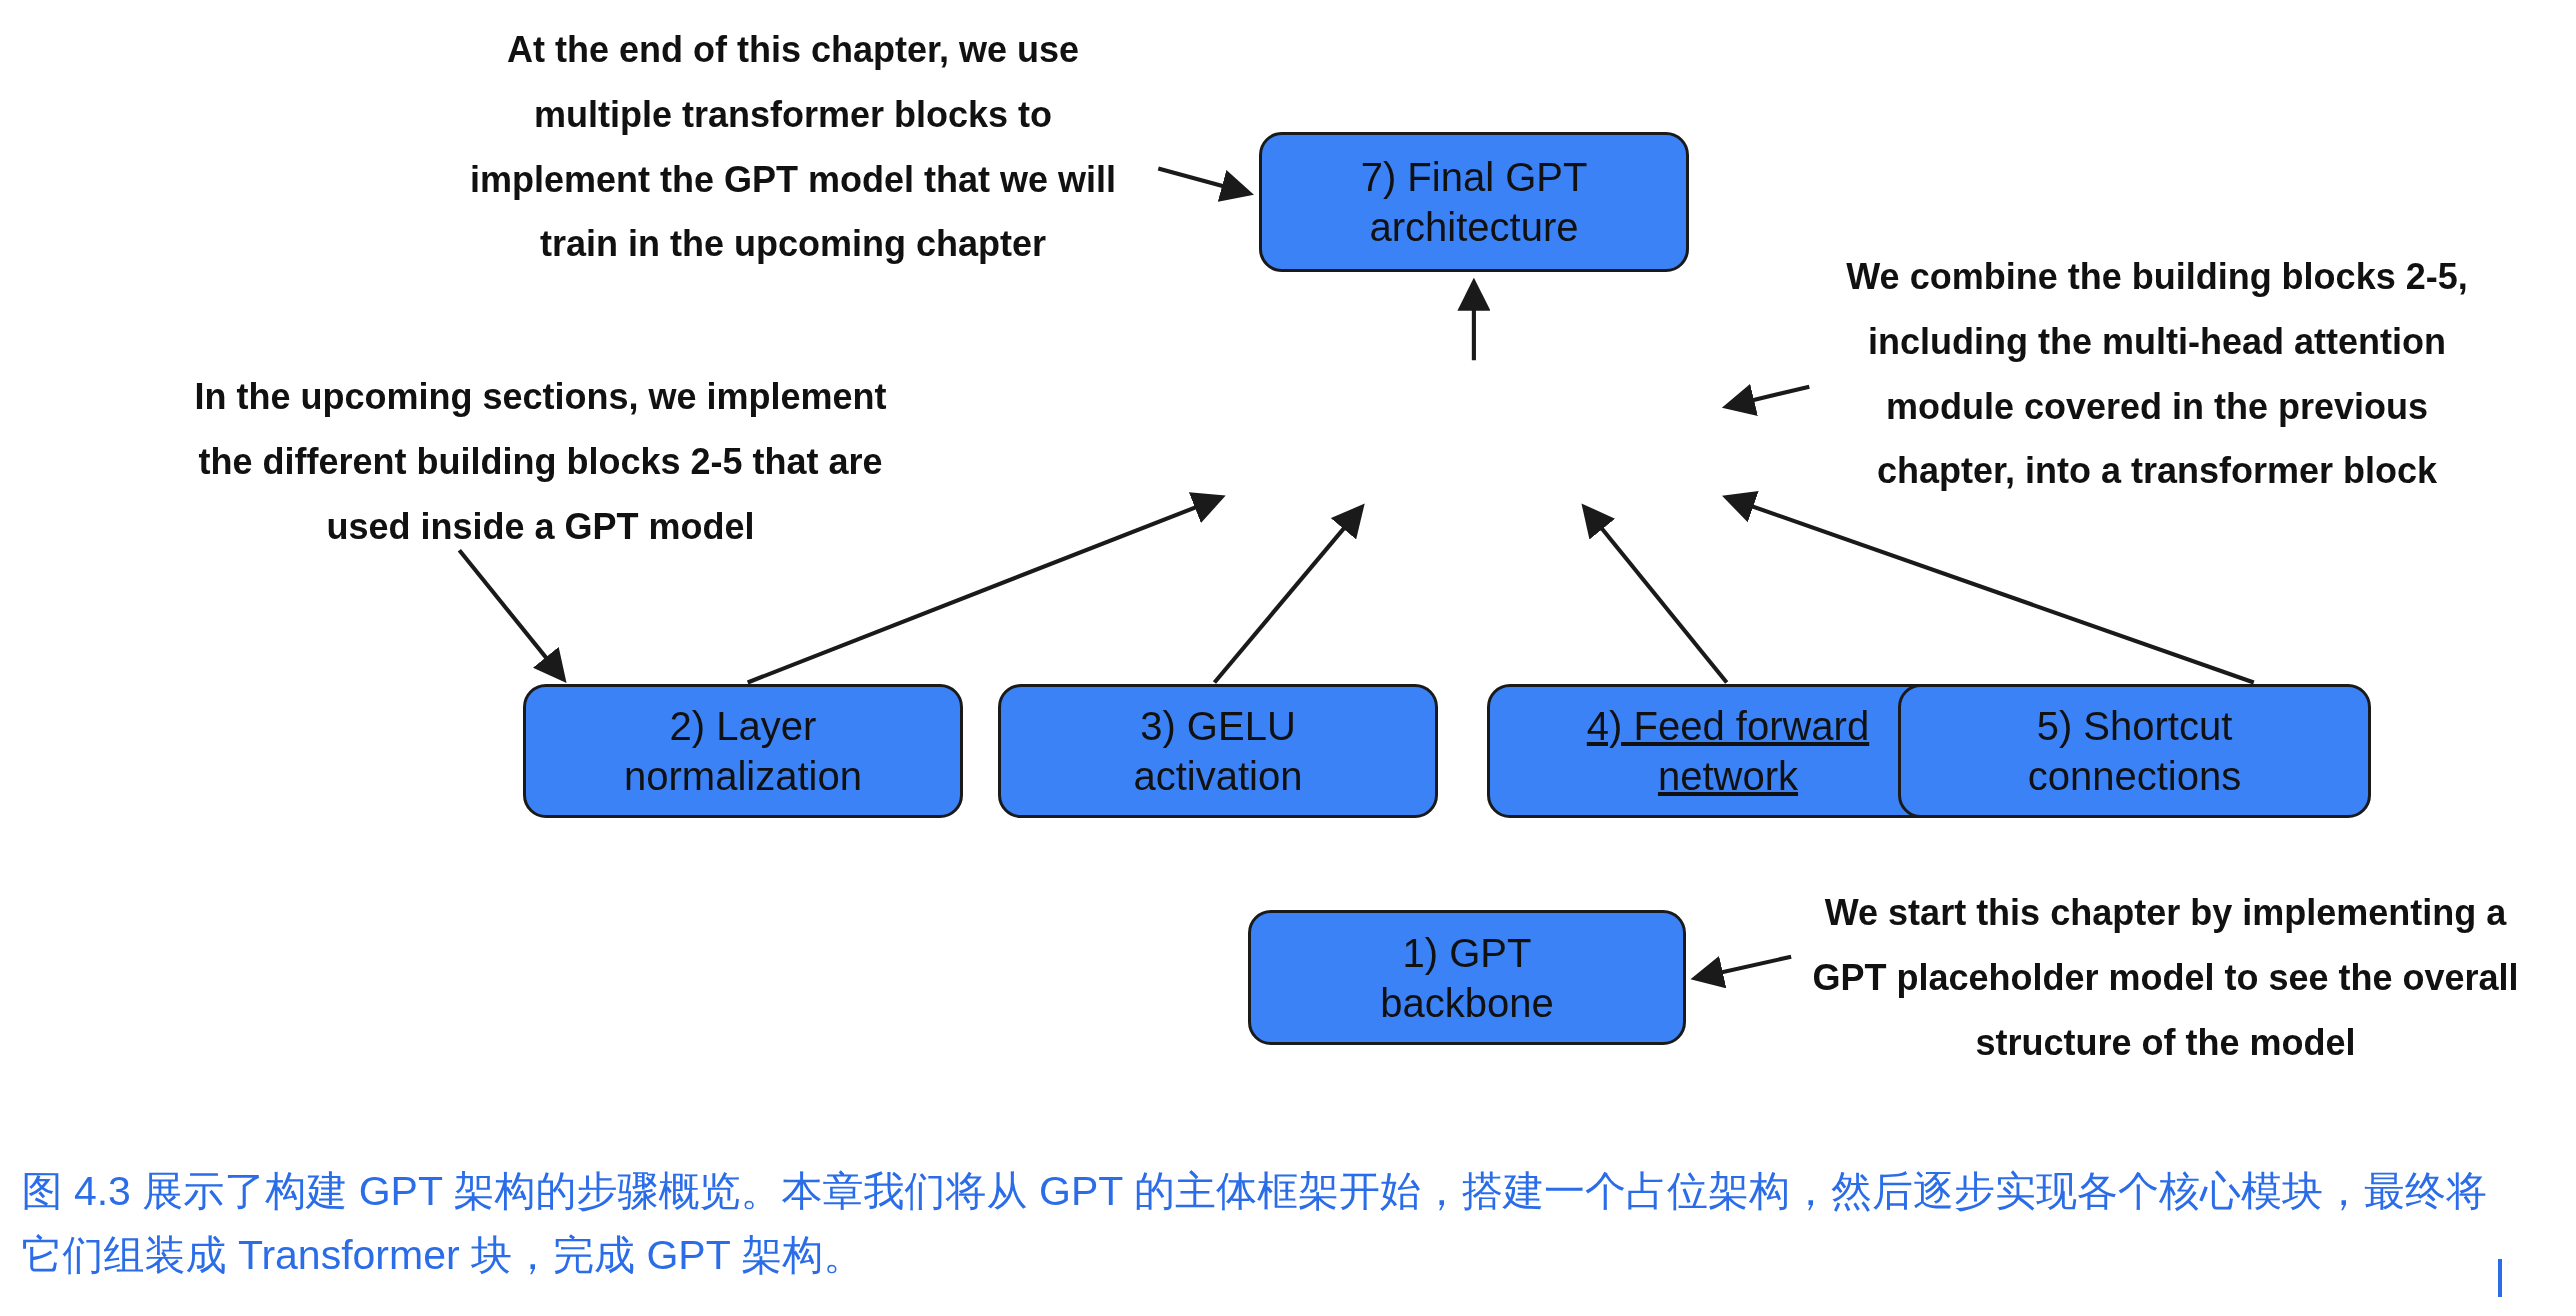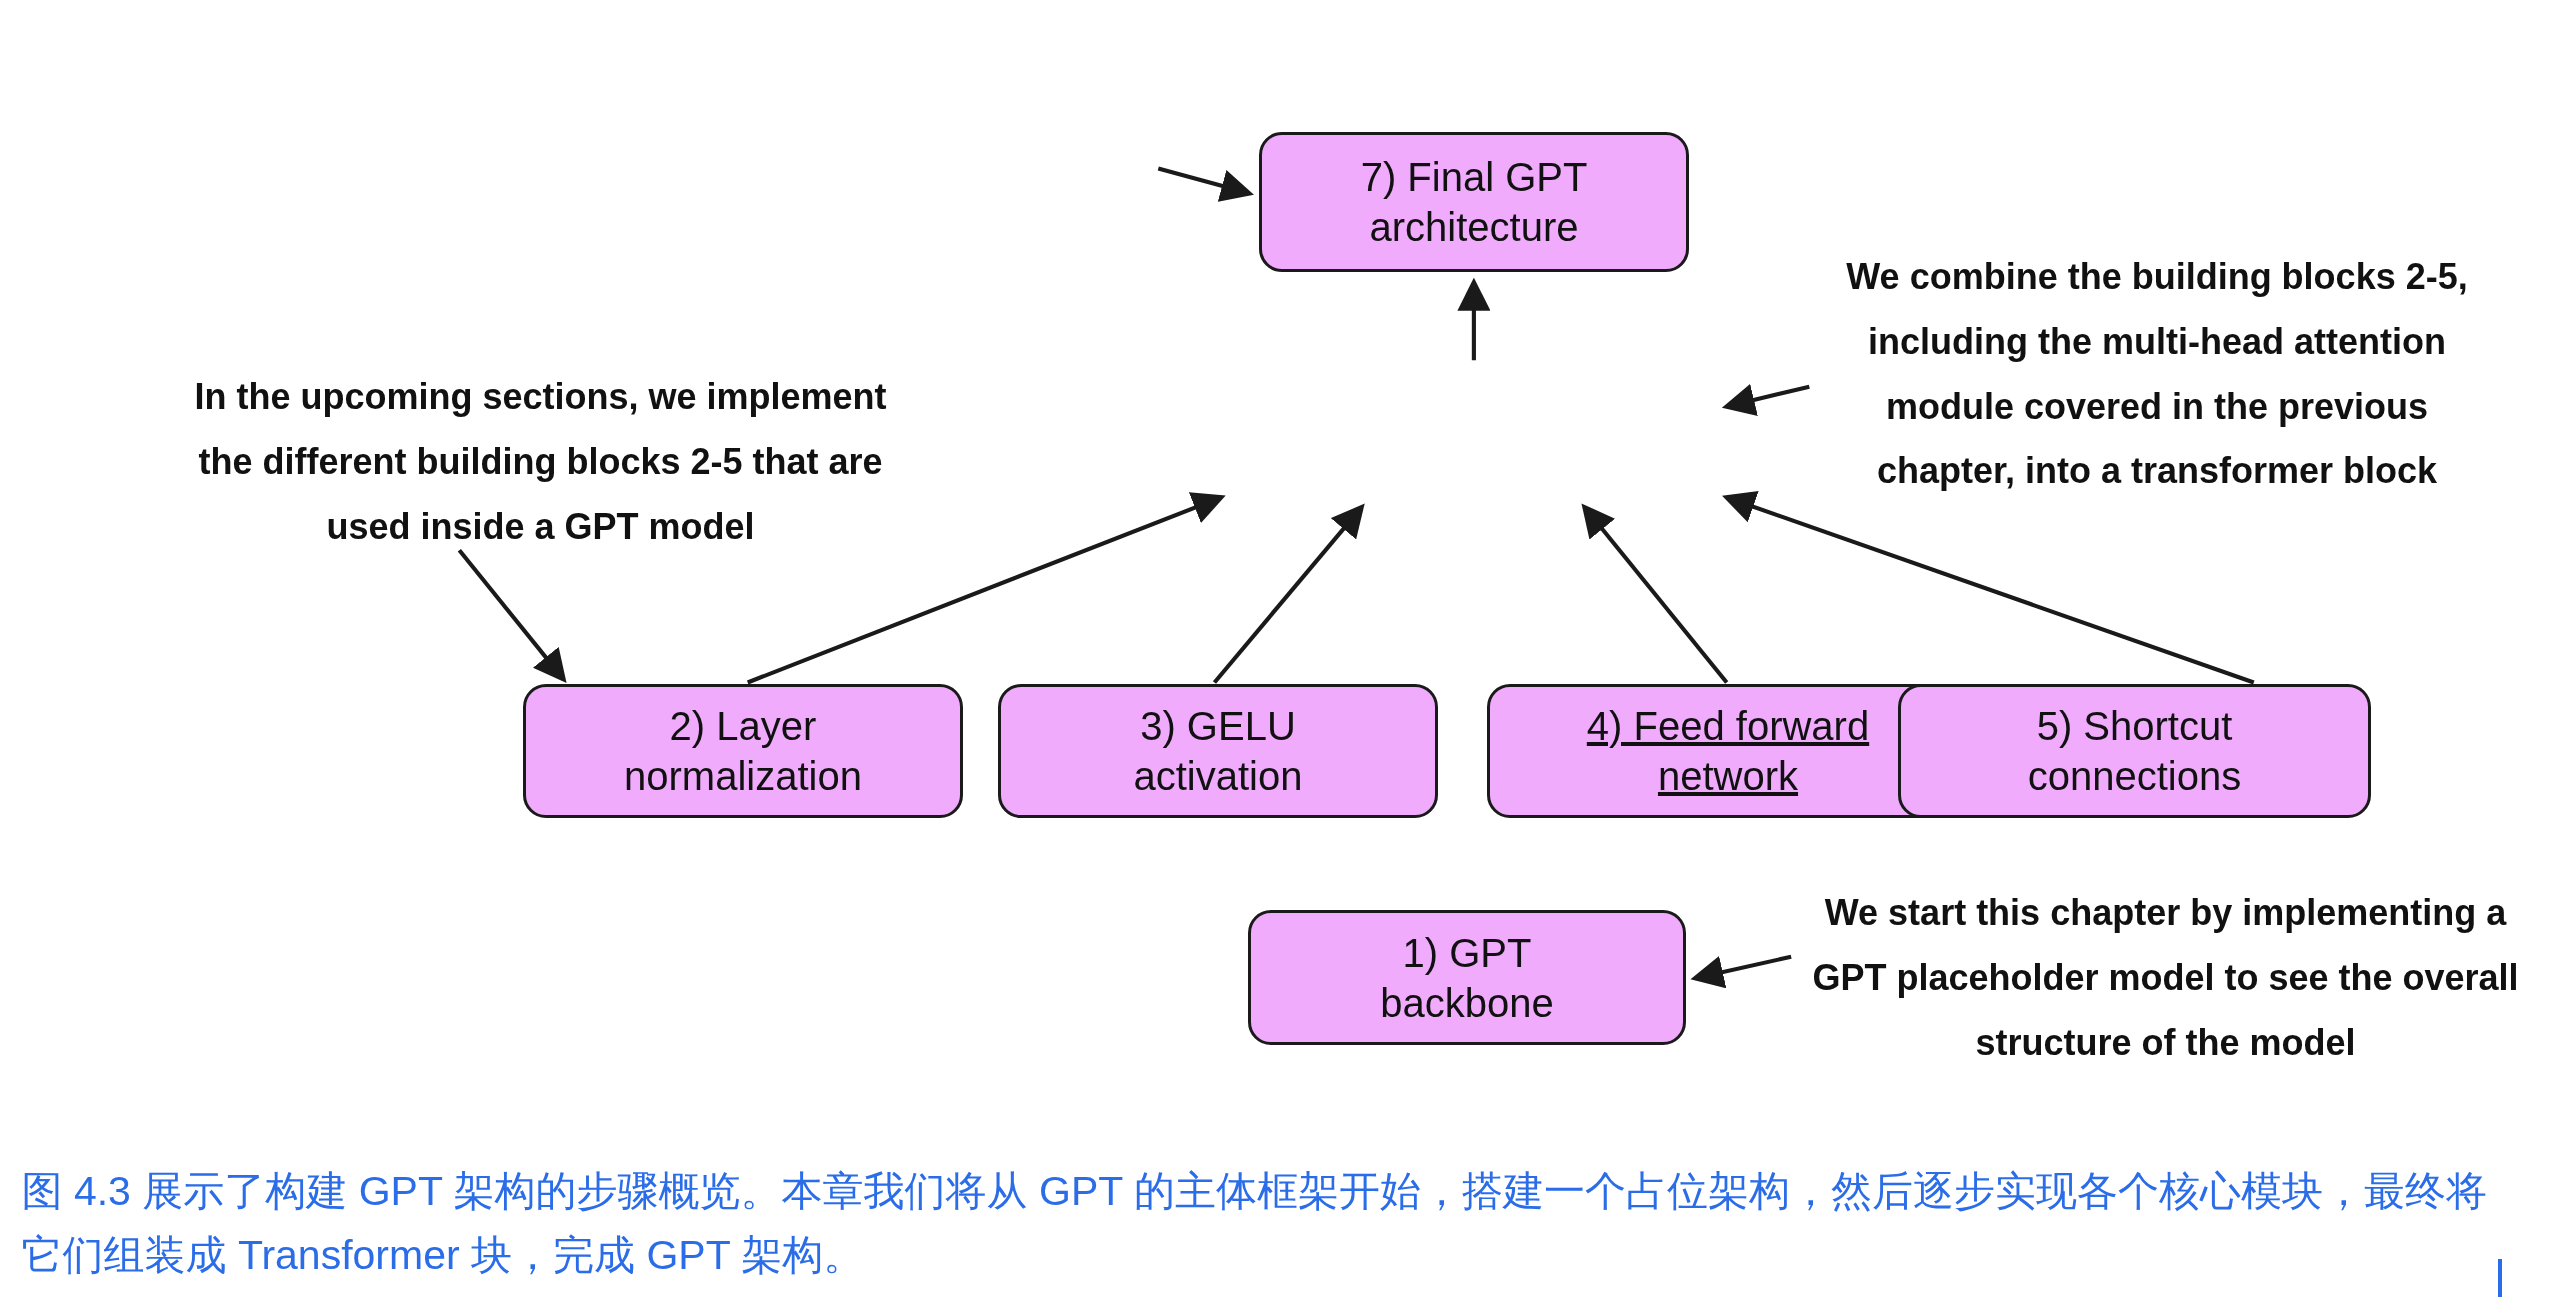--- a/index.html
+++ b/index.html
@@ -12,21 +12,21 @@
     position: relative;
     width: 2576px;
     height: 1317px;
     background: #ffffff;
     overflow: hidden;
   }
   .dbox {
     position: absolute;
     border: 3.3px solid #1a1a1a;
     border-radius: 23px;
-    background: #f0abfc;
+    background: #3b82f6;
     display: flex;
     align-items: center;
     justify-content: center;
     text-align: center;
     font-size: 40px;
     line-height: 1.25;
     color: #111111;
     white-space: pre-line;
     box-sizing: border-box;
     z-index: 2;
@@ -82,20 +82,24 @@
     <line x1="905" y1="826" x2="1478" y2="602" stroke="#1a1a1a" stroke-width="5" marker-end="url(#ah)"></line>
     <line x1="1470" y1="826" x2="1648" y2="614" stroke="#1a1a1a" stroke-width="5" marker-end="url(#ah)"></line>
     <line x1="2090" y1="826" x2="1918" y2="614" stroke="#1a1a1a" stroke-width="5" marker-end="url(#ah)"></line>
     <line x1="2728" y1="826" x2="2090" y2="602" stroke="#1a1a1a" stroke-width="5" marker-end="url(#ah)"></line>
     <line x1="1402" y1="204" x2="1512" y2="234" stroke="#1a1a1a" stroke-width="5" marker-end="url(#ah)"></line>
     <line x1="556" y1="666" x2="682" y2="822" stroke="#1a1a1a" stroke-width="5" marker-end="url(#ah)"></line>
     <line x1="2190" y1="468" x2="2090" y2="492" stroke="#1a1a1a" stroke-width="5" marker-end="url(#ah)"></line>
     <line x1="2168" y1="1158" x2="2052" y2="1184" stroke="#1a1a1a" stroke-width="5" marker-end="url(#ah)"></line>
   </svg>
 
+  <div class="note" style="left:380px; top:18px; width:826px;">At the end of this chapter, we use
+multiple transformer blocks to
+implement the GPT model that we will
+train in the upcoming chapter</div>
 
   <div class="note" style="left:140px; top:365px; width:801px;">In the upcoming sections, we implement
 the different building blocks 2-5 that are
 used inside a GPT model</div>
 
   <div class="note" style="left:1773px; top:245px; width:768px;">We combine the building blocks 2-5,
 including the multi-head attention
 module covered in the previous
 chapter, into a transformer block</div>
 

